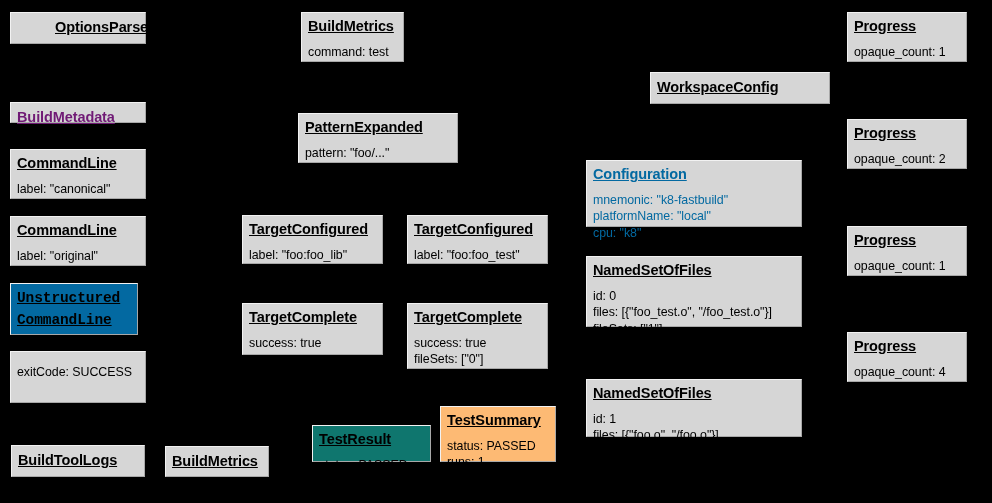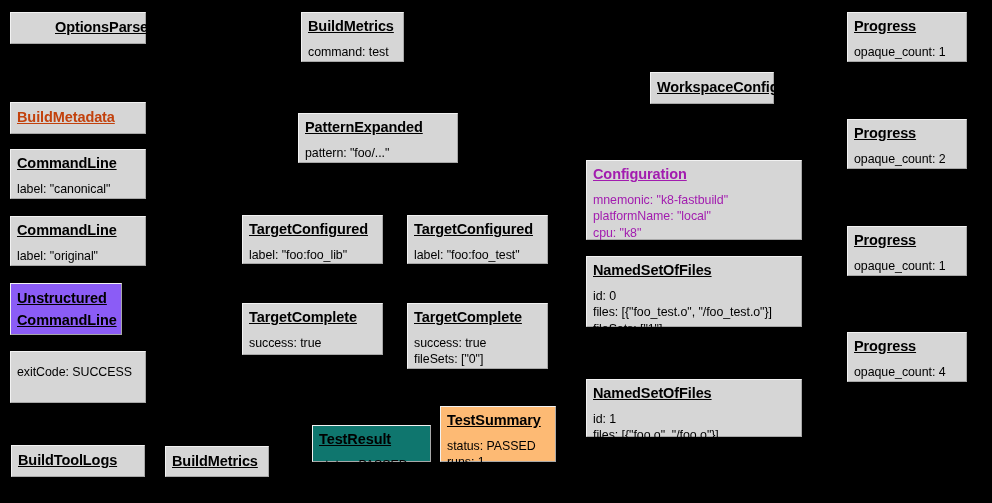--- a/index.html
+++ b/index.html
@@ -68,45 +68,45 @@
       <span class="node-fields">
         <span class="node-field">command: test</span>
       </span>
     </div>
     <div class="node" style="left: 847px; top: 12px; width: 120px; height: 50px; background: rgb(214, 214, 214); border-color: rgb(242, 242, 242) rgb(168, 168, 168) rgb(168, 168, 168) rgb(242, 242, 242); color: rgb(0, 0, 0);">
       <span class="node-title">Progress</span>
       <span class="node-fields">
         <span class="node-field">opaque_count: 1</span>
       </span>
     </div>
-    <div class="node title-only" style="left: 650px; top: 72px; width: 124px; height: 32px; background: rgb(214, 214, 214); border-color: rgb(242, 242, 242) rgb(168, 168, 168) rgb(168, 168, 168) rgb(242, 242, 242); color: rgb(0, 0, 0);">
+    <div class="node title-only" style="left: 650px; top: 72px; width: 180px; height: 32px; background: rgb(214, 214, 214); border-color: rgb(242, 242, 242) rgb(168, 168, 168) rgb(168, 168, 168) rgb(242, 242, 242); color: rgb(0, 0, 0);">
       <span class="node-title">WorkspaceConfig</span>
     </div>
-    <div class="node title-only" style="left: 10px; top: 102px; width: 136px; height: 32px; background: rgb(214, 214, 214); border-color: rgb(242, 242, 242) rgb(168, 168, 168) rgb(168, 168, 168) rgb(242, 242, 242); color: #c2410c;">
+    <div class="node title-only" style="left: 10px; top: 102px; width: 136px; height: 21px; background: rgb(214, 214, 214); border-color: rgb(242, 242, 242) rgb(168, 168, 168) rgb(168, 168, 168) rgb(242, 242, 242); color: #701a75;">
       <span class="node-title">BuildMetadata</span>
     </div>
     <div class="node" style="left: 298px; top: 113px; width: 160px; height: 50px; background: rgb(214, 214, 214); border-color: rgb(242, 242, 242) rgb(168, 168, 168) rgb(168, 168, 168) rgb(242, 242, 242); color: rgb(0, 0, 0);">
       <span class="node-title">PatternExpanded</span>
       <span class="node-fields">
         <span class="node-field">pattern: "foo/..."</span>
       </span>
     </div>
     <div class="node" style="left: 847px; top: 119px; width: 120px; height: 50px; background: rgb(214, 214, 214); border-color: rgb(242, 242, 242) rgb(168, 168, 168) rgb(168, 168, 168) rgb(242, 242, 242); color: rgb(0, 0, 0);">
       <span class="node-title">Progress</span>
       <span class="node-fields">
         <span class="node-field">opaque_count: 2</span>
       </span>
     </div>
     <div class="node" style="left: 10px; top: 149px; width: 136px; height: 50px; background: rgb(214, 214, 214); border-color: rgb(242, 242, 242) rgb(168, 168, 168) rgb(168, 168, 168) rgb(242, 242, 242); color: rgb(0, 0, 0);">
       <span class="node-title">CommandLine</span>
       <span class="node-fields">
         <span class="node-field">label: "canonical"</span>
       </span>
     </div>
-    <div class="node" style="left: 586px; top: 160px; width: 216px; height: 80px; background: rgb(214, 214, 214); border-color: rgb(242, 242, 242) rgb(168, 168, 168) rgb(168, 168, 168) rgb(242, 242, 242); color: #a21caf;">
+    <div class="node" style="left: 586px; top: 160px; width: 216px; height: 67px; background: rgb(214, 214, 214); border-color: rgb(242, 242, 242) rgb(168, 168, 168) rgb(168, 168, 168) rgb(242, 242, 242); color: #0369a1;">
       <span class="node-title">Configuration</span>
       <span class="node-fields">
         <span class="node-field">mnemonic: "k8-fastbuild"</span>
         <span class="node-field">platformName: "local"</span>
         <span class="node-field">cpu: "k8"</span>
       </span>
     </div>
     <div class="node" style="left: 242px; top: 215px; width: 141px; height: 49px; background: rgb(214, 214, 214); border-color: rgb(242, 242, 242) rgb(168, 168, 168) rgb(168, 168, 168) rgb(242, 242, 242); color: rgb(0, 0, 0);">
       <span class="node-title">TargetConfigured</span>
       <span class="node-fields">
@@ -132,21 +132,21 @@
       </span>
     </div>
     <div class="node" style="left: 586px; top: 256px; width: 216px; height: 71px; background: rgb(214, 214, 214); border-color: rgb(242, 242, 242) rgb(168, 168, 168) rgb(168, 168, 168) rgb(242, 242, 242); color: rgb(0, 0, 0);">
       <span class="node-title">NamedSetOfFiles</span>
       <span class="node-fields">
         <span class="node-field">id: 0</span>
         <span class="node-field">files: [{"foo_test.o", "/foo_test.o"}]</span>
         <span class="node-field">fileSets: ["1"]</span>
       </span>
     </div>
-    <div class="node title-only" style="left: 10px; top: 283px; width: 112px; height: 52px; background: #8b5cf6; border-color: rgb(242, 242, 242) rgb(168, 168, 168) rgb(168, 168, 168) rgb(242, 242, 242); color: rgb(0, 0, 0);">
+    <div class="node title-only" style="left: 10px; top: 283px; width: 128px; height: 52px; background: #0369a1; border-color: rgb(242, 242, 242) rgb(168, 168, 168) rgb(168, 168, 168) rgb(242, 242, 242); color: rgb(0, 0, 0); font-family: Liberation Mono, monospace;">
       <span class="node-title">Unstructured
 CommandLine</span>
     </div>
     <div class="node" style="left: 242px; top: 303px; width: 141px; height: 52px; background: rgb(214, 214, 214); border-color: rgb(242, 242, 242) rgb(168, 168, 168) rgb(168, 168, 168) rgb(242, 242, 242); color: rgb(0, 0, 0);">
       <span class="node-title">TargetComplete</span>
       <span class="node-fields">
         <span class="node-field">success: true</span>
       </span>
     </div>
     <div class="node" style="left: 407px; top: 303px; width: 141px; height: 66px; background: rgb(214, 214, 214); border-color: rgb(242, 242, 242) rgb(168, 168, 168) rgb(168, 168, 168) rgb(242, 242, 242); color: rgb(0, 0, 0);">

